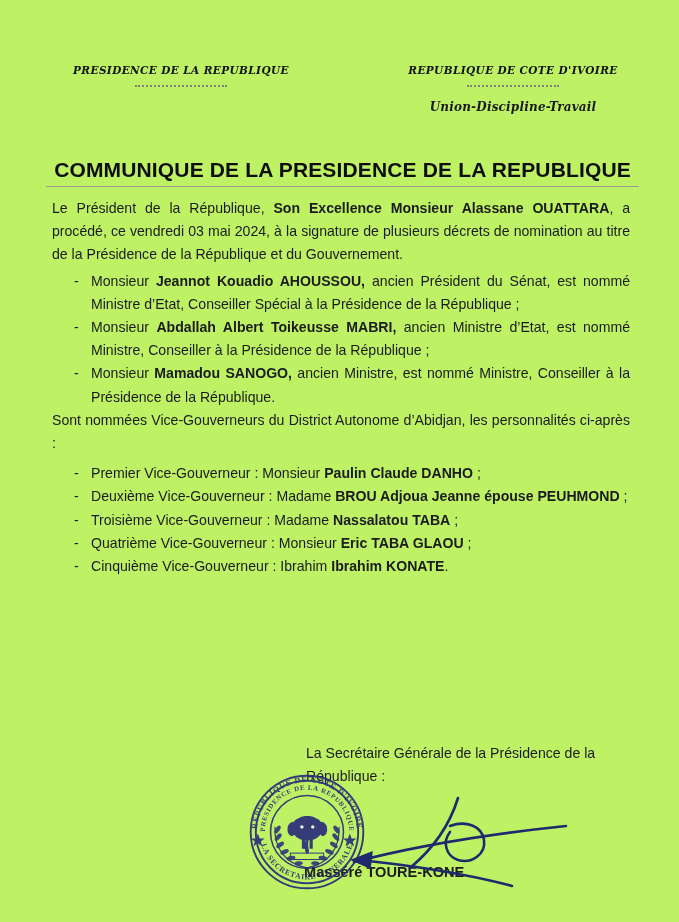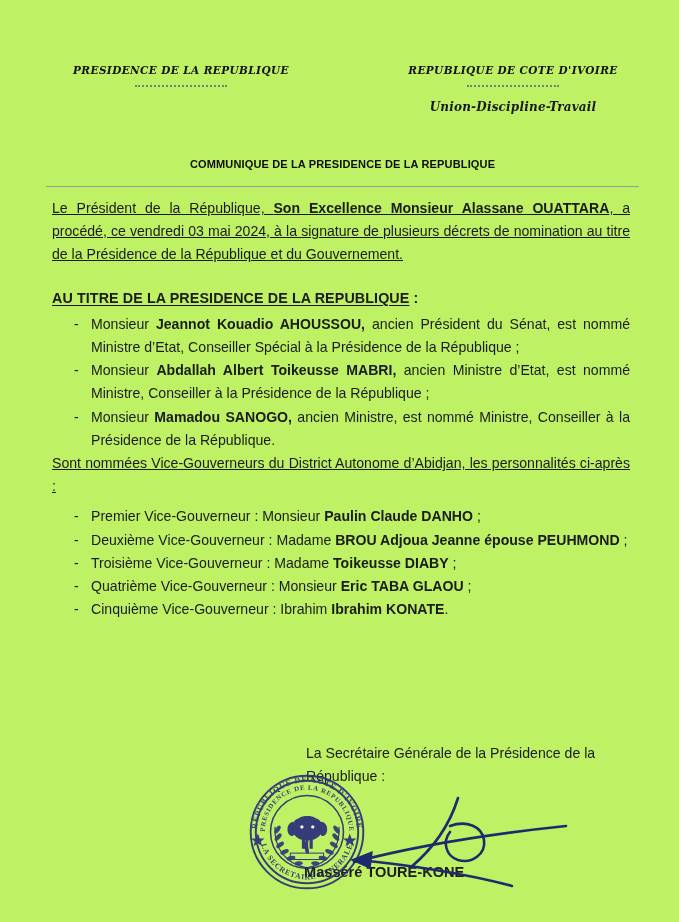--- a/index.html
+++ b/index.html
@@ -63,21 +63,21 @@
     white-space: nowrap;
   }
 
   
   .title {
     position: absolute;
     top: 158px;
     left: 48px;
     right: 42px;
     text-align: center;
-    font-size: 11px;
+    font-size: 21px;
     font-weight: bold;
     letter-spacing: 0.15px;
     color: #0d0d0d;
   }
   .title-rule {
     position: absolute;
     top: 186px;
     left: 46px;
     right: 40px;
     height: 1px;
@@ -90,21 +90,20 @@
     top: 197px;
     left: 52px;
     width: 578px;
     font-size: 14.1px;
     line-height: 23.2px;
   }
   p.para {
     margin: 0;
     text-align: justify;
     text-justify: inter-word;
-    text-decoration: underline;
   }
   .section-head {
     margin: 20px 0 0 0;
     font-weight: bold;
     font-size: 14.3px;
     letter-spacing: 0.1px;
   }
   .section-head .u {
     text-decoration: underline;
     text-underline-offset: 2px;
@@ -196,35 +195,34 @@
     </div>
   </div>
 
   <div class="title">COMMUNIQUE DE LA PRESIDENCE DE LA REPUBLIQUE</div>
   <div class="title-rule"></div>
 
   <div class="content">
 
     <p class="para"><span>Le Président de la République, </span><b>Son Excellence Monsieur Alassane OUATTARA</b><span>, a procédé, ce vendredi 03 mai 2024, à la signature de plusieurs décrets de nomination au titre de la Présidence de la République et du Gouvernement.</span></p>
 
-    <p class="section-head"><span class="u">AU TITRE DE LA PRESIDENCE DE LA REPUBLIQUE</span><span> :</span></p>
 
     <ul class="bullets">
       <li><span class="dash">-</span><span>Monsieur </span><b>Jeannot Kouadio AHOUSSOU,</b><span> ancien Président du Sénat, est nommé Ministre d’Etat, Conseiller Spécial à la Présidence de la République ;</span></li>
       <li><span class="dash">-</span><span>Monsieur </span><b>Abdallah Albert Toikeusse MABRI,</b><span> ancien Ministre d’Etat, est nommé Ministre, Conseiller à la Présidence de la République ;</span></li>
       <li><span class="dash">-</span><span>Monsieur </span><b>Mamadou SANOGO,</b><span> ancien Ministre, est nommé Ministre, Conseiller à la Présidence de la République.</span></li>
     </ul>
 
 
     <p class="para intro">Sont nommées Vice-Gouverneurs du District Autonome d’Abidjan, les personnalités ci-après :</p>
 
     <ul class="bullets tight">
       <li><span class="dash">-</span><span>Premier Vice-Gouverneur : Monsieur </span><b>Paulin Claude DANHO</b><span> ;</span></li>
       <li><span class="dash">-</span><span>Deuxième Vice-Gouverneur : Madame </span><b>BROU Adjoua Jeanne épouse PEUHMOND</b><span> ;</span></li>
-      <li><span class="dash">-</span><span>Troisième Vice-Gouverneur : Madame </span><b>Toikeusse DIABY</b><span> ;</span></li>
+      <li><span class="dash">-</span><span>Troisième Vice-Gouverneur : Madame </span><b>Nassalatou TABA</b><span> ;</span></li>
       <li><span class="dash">-</span><span>Quatrième Vice-Gouverneur : Monsieur </span><b>Eric TABA GLAOU</b><span> ;</span></li>
       <li><span class="dash">-</span><span>Cinquième Vice-Gouverneur : Ibrahim </span><b>Ibrahim KONATE</b><span>.</span></li>
     </ul>
   </div>
 
   <div class="signoff">
     <div class="role">La Secrétaire Générale de la Présidence de la République :</div>
     <div class="name">Masséré TOURE-KONE</div>
   </div>
 

